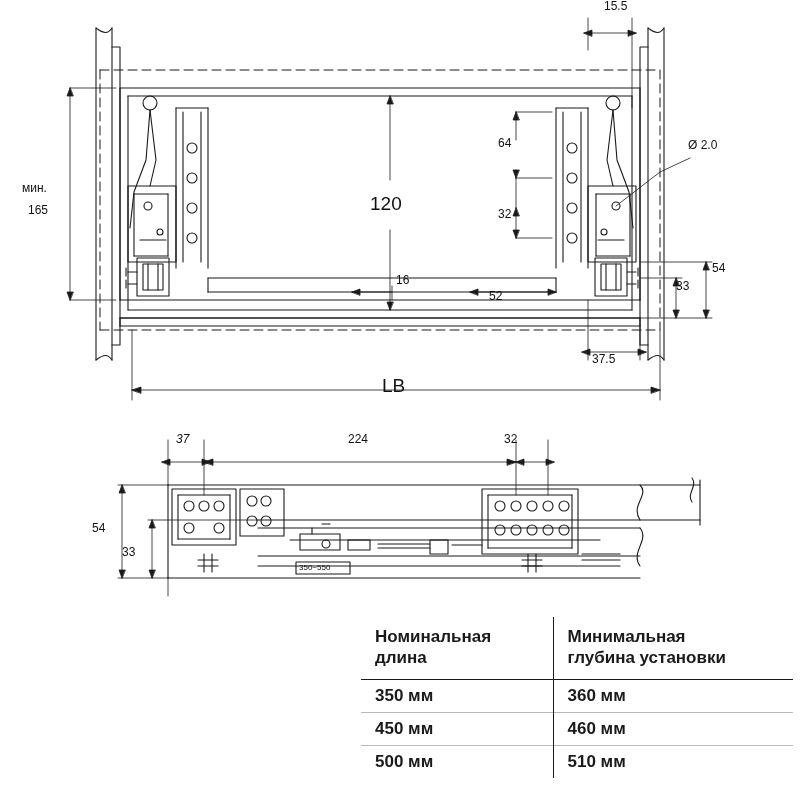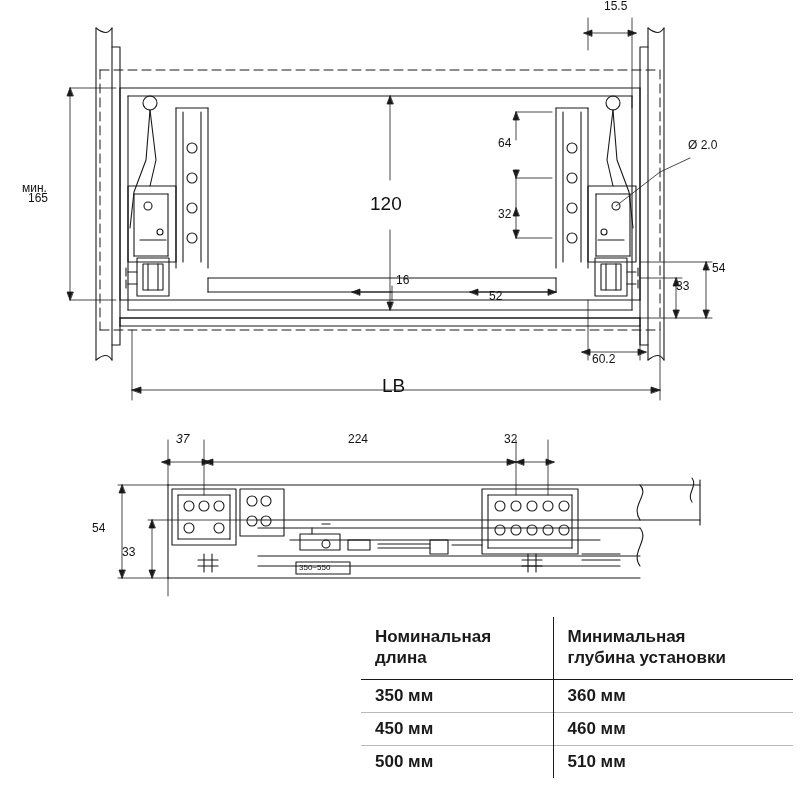--- a/index.html
+++ b/index.html
@@ -342,36 +342,36 @@
 
         <path d="M168 578 L168 596"></path>
       </g>
 
     </g>
   </svg>
 
   <div class="lbl" style="left:604px; top:0px;">15.5</div>
 
   <div class="lbl" style="left:22px; top:182px;">мин.</div>
-  <div class="lbl" style="left:28px; top:192px;text-align:center;">165</div>
+  <div class="lbl" style="left:28px; top:204px;text-align:center;">165</div>
 
   <div class="lbl big" style="left:370px; top:193px;">120</div>
 
   <div class="lbl" style="left:498px; top:137px;">64</div>
   <div class="lbl" style="left:498px; top:208px;">32</div>
 
   <div class="lbl" style="left:688px; top:139px;">Ø 2.0</div>
 
   <div class="lbl" style="left:396px; top:274px;">16</div>
   <div class="lbl" style="left:489px; top:290px;">52</div>
 
   <div class="lbl" style="left:712px; top:262px;">54</div>
   <div class="lbl" style="left:676px; top:280px;">33</div>
 
-  <div class="lbl" style="left:592px; top:353px;">60.2</div>
+  <div class="lbl" style="left:592px; top:353px;">37.5</div>
 
   <div class="lbl big" style="left:382px; top:375px;">LB</div>
 
   <div class="lbl" style="left:176px; top:433px;font-style:italic;">37</div>
   <div class="lbl" style="left:348px; top:433px;">224</div>
   <div class="lbl" style="left:504px; top:433px;">32</div>
 
   <div class="lbl" style="left:92px; top:522px;">54</div>
   <div class="lbl" style="left:122px; top:546px;">33</div>
 

